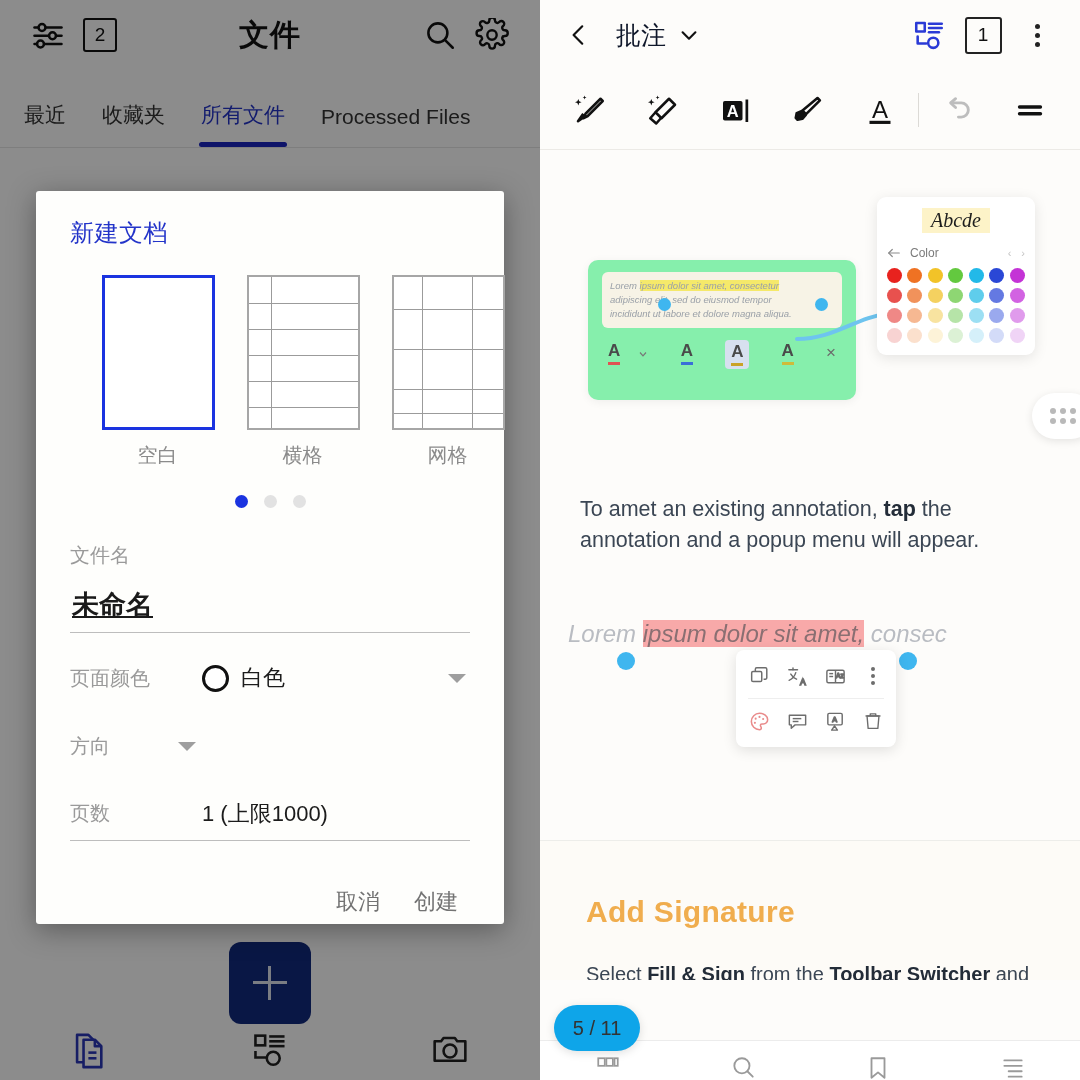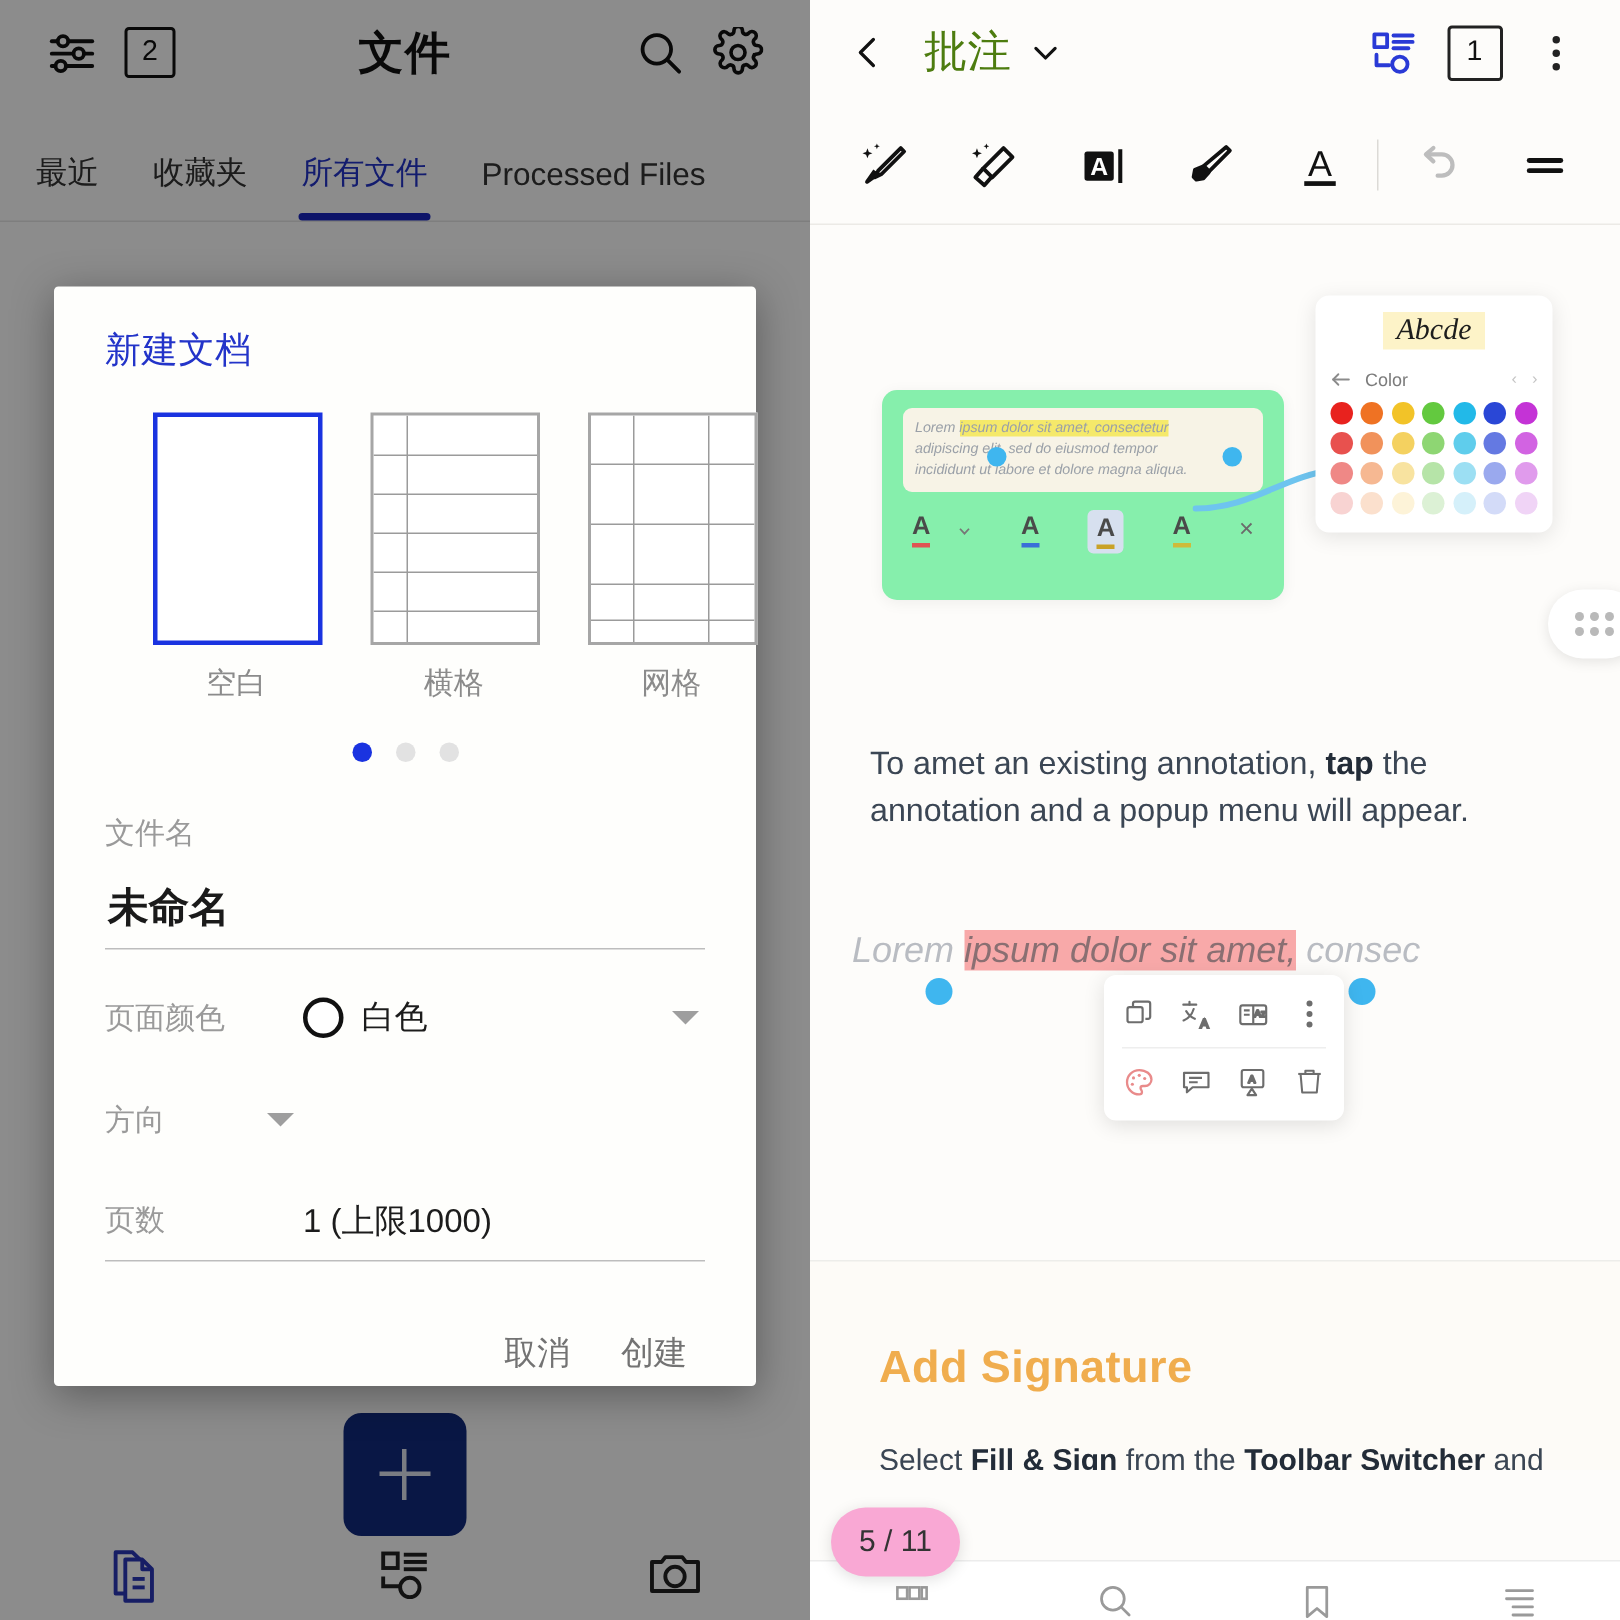--- a/index.html
+++ b/index.html
@@ -84,21 +84,21 @@
   .hline { position: absolute; left: 0; right: 0; height: 1px; background: #9b9b9b; }
   .vline { position: absolute; top: 0; bottom: 0; width: 1px; background: #9b9b9b; }
   .dots { display: flex; gap: 16px; justify-content: center; margin-top: 26px; }
   .dot { width: 13px; height: 13px; border-radius: 50%; background: #e2e2e2; }
   .dot.on { background: #1a33e0; }
 
   .fld-label { font-size: 20px; color: #9a9a9a; }
   .field-name { margin-top: 34px; }
   .name-input {
     font-size: 27px; color: #1a1a1a; font-weight: 700; padding: 10px 2px 9px 2px;
-    border-bottom: 1px solid #bdbdbd; margin-top: 8px;
+    border-bottom: 1px solid #bdbdbd; margin-top: 8px; text-decoration: underline;
   }
   .frow {
     display: flex; align-items: center; margin-top: 22px; min-height: 46px;
   }
   .frow .fld-label { width: 108px; flex: none; }
   .frow .val {
     flex: 1; font-size: 22px; color: #1c1c1c; display: flex; align-items: center; gap: 12px;
     padding-left: 24px;
   }
   .caret { width: 0; height: 0; border-left: 9px solid transparent; border-right: 9px solid transparent;
@@ -109,21 +109,21 @@
   .dlg-actions { display: flex; justify-content: flex-end; gap: 34px; margin-top: 46px; padding-right: 12px; }
   .dlg-actions .btn { font-size: 22px; color: #737373; font-weight: 500; }
 
   
   .right-pane {
     position: relative; width: 540px; height: 1080px; background: #fdfcfa; overflow: hidden;
   }
   .rp-appbar { height: 70px; display: flex; align-items: center; padding: 0 16px; background: #fdfcfa; }
   .rp-back { width: 46px; display: flex; align-items: center; justify-content: center; }
   .rp-title-wrap { display: flex; align-items: center; gap: 12px; margin-left: 14px; }
-  .rp-title { font-size: 29px; color: #4d7c0f; font-weight: 500; }
+  .rp-title { font-size: 25px; color: #0f172a; font-weight: 500; }
   .rp-spacer { flex: 1; }
   .rp-appbar .ic { width: 54px; display: flex; align-items: center; justify-content: center; }
   .pagebox {
     width: 37px; height: 37px; border: 2px solid #222; border-radius: 3px;
     display: flex; align-items: center; justify-content: center; font-size: 19px; color: #111;
   }
   .kebab { display: flex; flex-direction: column; gap: 4px; align-items: center; }
   .kebab i { width: 5px; height: 5px; background: #222; border-radius: 50%; display: block; }
 
   .rp-toolbar {
@@ -184,21 +184,21 @@
   .pm-div { height: 1px; background: #eee; margin: 2px 8px; }
 
   .sig-sect {
     position: absolute; left: 0; right: 0; top: 690px; height: 210px;
     background: #fdfbf7; border-top: 1px solid #ededea; padding: 54px 46px 0 46px;
   }
   .sig-title { font-size: 30px; font-weight: 700; color: #f0ad4e; letter-spacing: .3px; }
   .sig-sub { font-size: 20px; color: #3b4654; margin-top: 28px; line-height: 34px; }
   .sig-sub b { color: #232c38; font-weight: 700; }
   .page-pill {
-    position: absolute; left: 14px; top: 1005px; width: 86px; height: 46px; background: #f9a8d4;
+    position: absolute; left: 14px; top: 1005px; width: 86px; height: 46px; background: #0ea5e9;
     border-radius: 23px; box-shadow: 0 2px 10px rgba(0,0,0,0.13);
     display: flex; align-items: center; justify-content: center; font-size: 20px; color: #333; z-index: 9;
   }
   .rp-bottombar {
     position: absolute; left: 0; right: 0; bottom: 0; height: 40px; background: #fff;
     border-top: 1px solid #ececec; display: flex; align-items: flex-start; padding-top: 14px;
   }
   .rp-bottombar .bi { flex: 1; display: flex; justify-content: center; align-items: flex-start; }
   svg { display: block; }
 </style>

